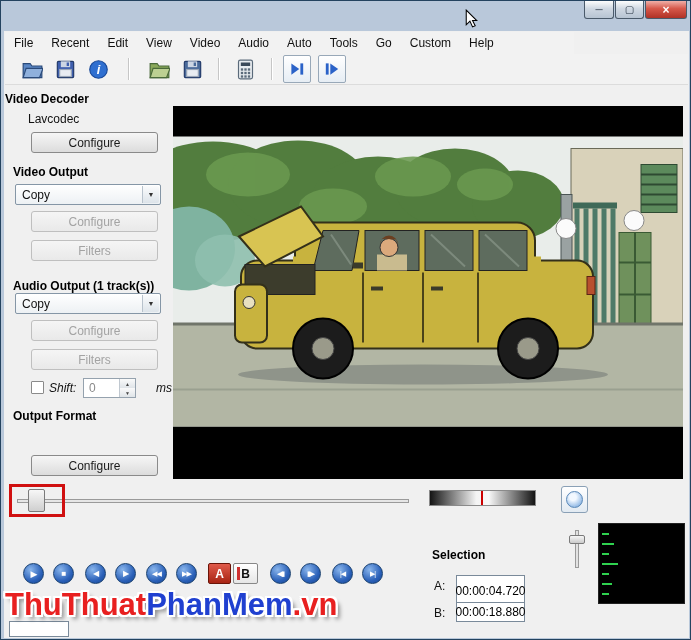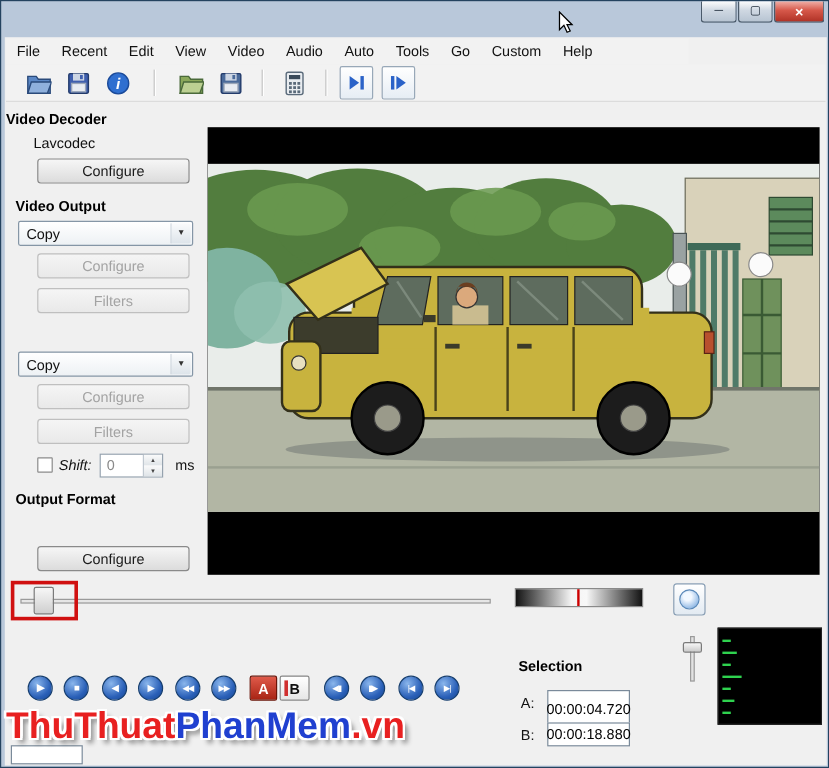--- a/index.html
+++ b/index.html
@@ -156,41 +156,42 @@
     <span>Copy</span>
     <span class="arrow">▼</span>
   </div>
   <div class="abs btn disabled" style="left:30px;top:210px;width:127px;height:21px;">
       <span>Configure</span>
     </div>
   <div class="abs btn disabled" style="left:30px;top:239px;width:127px;height:21px;">
       <span>Filters</span>
     </div>
 
+  <span class="abs h" style="left:12px;top:278px;">Audio Output (1 track(s))</span>
   <div class="combo" style="left:14px;top:292px;width:146px;height:21px;">
     <span>Copy</span>
     <span class="arrow">▼</span>
   </div>
   <div class="abs btn disabled" style="left:30px;top:319px;width:127px;height:21px;">
       <span>Configure</span>
     </div>
   <div class="abs btn disabled" style="left:30px;top:348px;width:127px;height:21px;">
       <span>Filters</span>
     </div>
 
   <span class="abs checkbox" style="left:30px;top:380px;"></span>
   <span class="abs" style="left:48px;top:380px;font-style:italic;">Shift:</span>
   <div class="abs spin" style="left:82px;top:377px;width:53px;height:20px;">
     <span class="val">0</span>
     <span class="arrows">
       <div>▲</div>
       <div>▼</div>
     </span>
   </div>
-  <span class="abs" style="left:145px;top:380px;">ms</span>
+  <span class="abs" style="left:155px;top:380px;font-style:italic;">ms</span>
 
   <span class="abs h" style="left:12px;top:408px;">Output Format</span>
   <div class="abs btn" style="left:30px;top:454px;width:127px;height:21px;">
       <span>Configure</span>
     </div>
 
   <div class="abs videobox">
     <svg style="position:absolute;left:0;top:30px;" width="510" height="291" viewBox="0 0 510 290">
       <rect width="510" height="290" fill="#e9edea"></rect>
 

